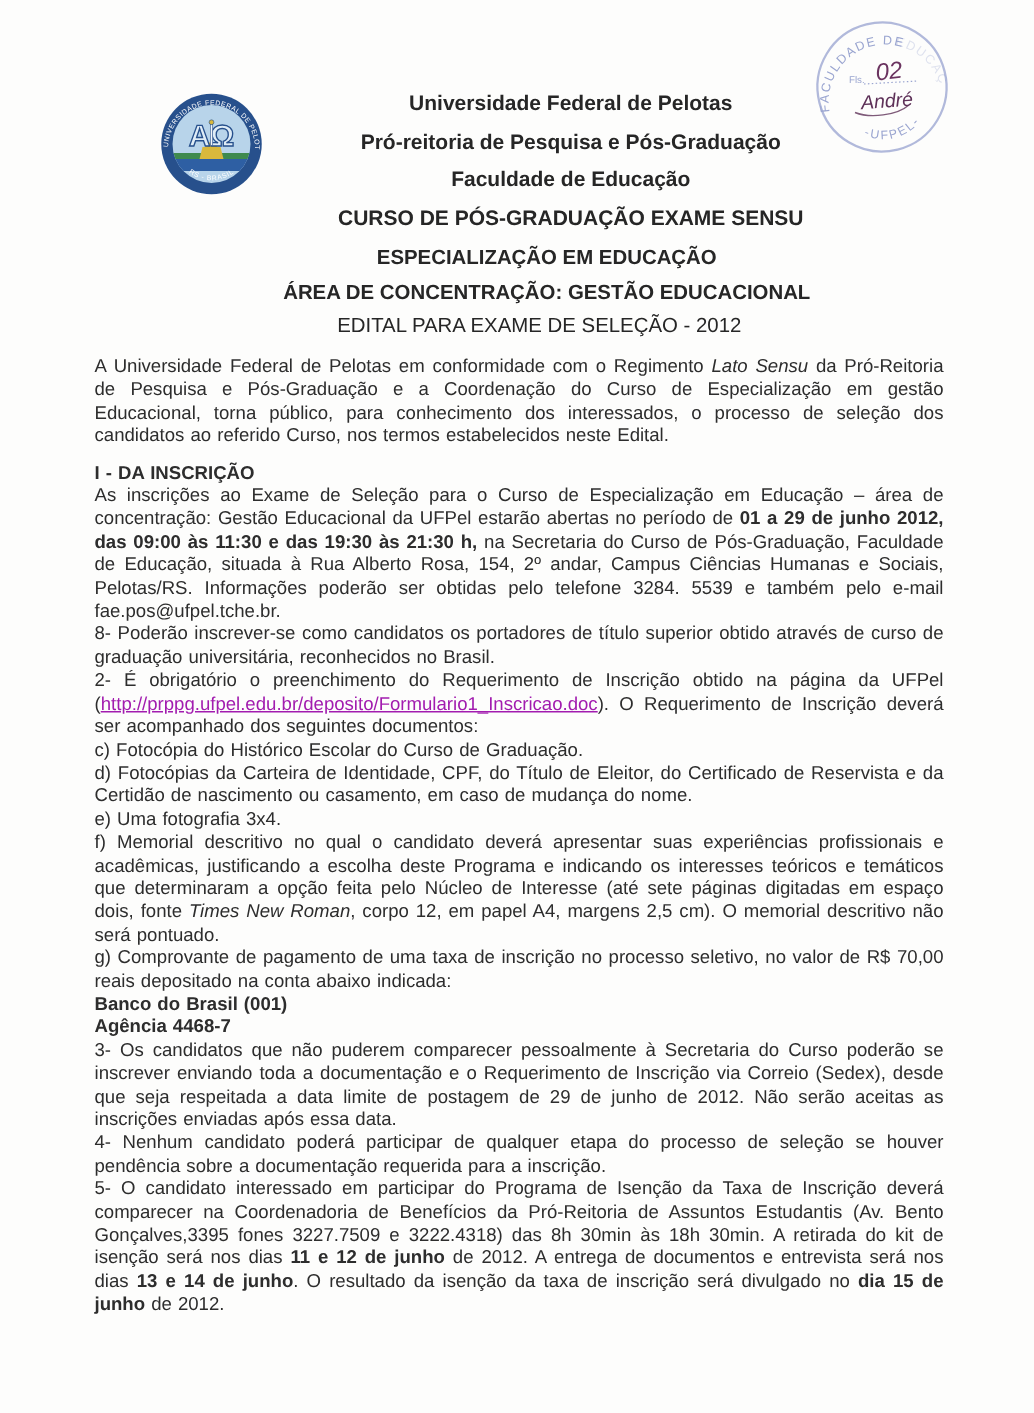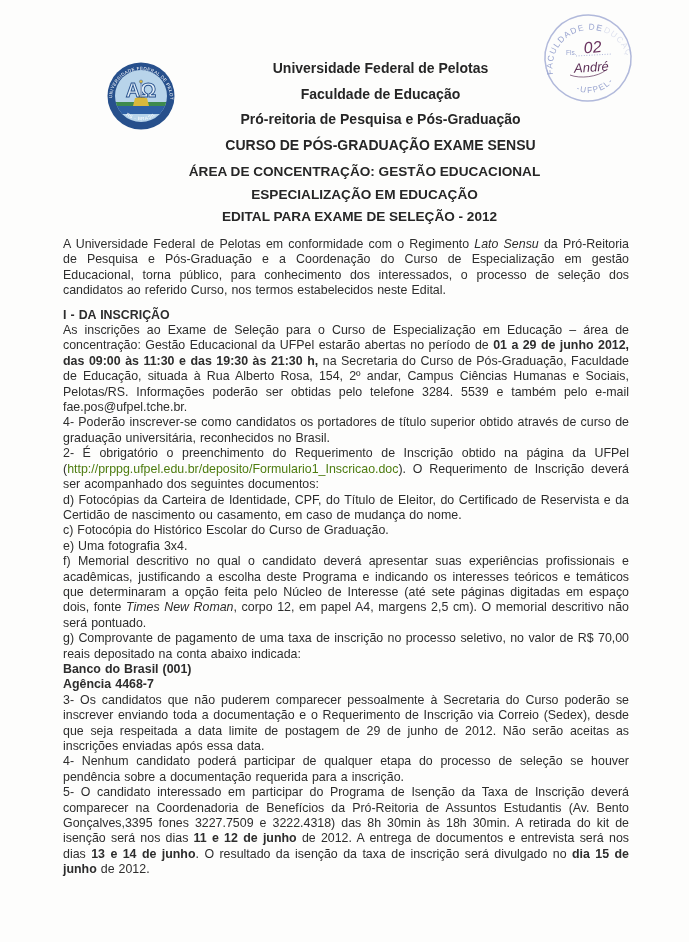--- a/index.html
+++ b/index.html
@@ -15,33 +15,33 @@
   .inst{
     position:absolute;top:56px;left:130px;right:58px;
     text-align:center;font-weight:700;font-size:14px;line-height:25.5px;color:#262626;
   }
   .course{
     position:absolute;top:161px;left:85px;right:45px;
     text-align:center;font-weight:700;font-size:13.6px;line-height:22.5px;color:#262626;
   }
   .doc-title{
     position:absolute;top:209px;left:80px;right:50px;
-    text-align:center;font-weight:700;font-size:13.6px;color:#262626;
+    text-align:center;font-weight:400;font-size:13.6px;color:#262626;
   }
   
   .body{
     position:absolute;top:237px;left:63px;width:566px;
     font-size:12.4px;line-height:15.4px;text-align:justify;
     color:#2d2d2d;word-spacing:0.6px;
   }
   .body p{margin:0;}
   .body p.gap{margin-top:9px;}
   .b{font-weight:700;}
   .i{font-style:italic;}
-  .link{color:#4d7c0f;cursor:pointer;}
+  .link{color:#a21caf;text-decoration:underline;cursor:pointer;}
   
   .seal{position:absolute;left:106px;top:61px;width:70px;height:70px;}
   .seal text{font-family:"Liberation Sans",sans-serif;}
   
   .stamp{position:absolute;left:540px;top:6px;width:100px;height:104px;}
   .stamp text{font-family:"Liberation Sans",sans-serif;}
   .hand{font-family:"DejaVu Serif",serif;font-style:italic;}
 </style>
 </head>
 <body>
@@ -94,40 +94,40 @@
     </g>
     <text x="26" y="49" font-size="6.5" fill="#9aa5d0">Fls.</text>
     <line x1="36" y1="50" x2="72" y2="48" stroke="#9aa5d0" stroke-width="0.8" stroke-dasharray="1,1.6"></line>
     <text x="44" y="47" class="hand" font-size="16" fill="#6b3460" transform="rotate(-6 50 44)">02</text>
     <text x="34" y="66" class="hand" font-size="13" fill="#5e3158" transform="rotate(-4 46 62)">André</text>
     <path d="M30,69 C 40,73 58,71 66,64" fill="none" stroke="#5e3158" stroke-width="0.9" opacity="0.8"></path>
   </svg>
 
   <header class="inst">
     <div>Universidade Federal de Pelotas</div>
+    <div>Pró-reitoria de Pesquisa e Pós-Graduação</div>
     <div>Faculdade de Educação</div>
-    <div>Pró-reitoria de Pesquisa e Pós-Graduação</div>
     <div>CURSO DE PÓS-GRADUAÇÃO EXAME SENSU</div>
   </header>
 
   <div class="course">
+    <div>ESPECIALIZAÇÃO EM EDUCAÇÃO</div>
     <div>ÁREA DE CONCENTRAÇÃO: GESTÃO EDUCACIONAL</div>
-    <div>ESPECIALIZAÇÃO EM EDUCAÇÃO</div>
   </div>
 
   <div class="doc-title">EDITAL PARA EXAME DE SELEÇÃO - 2012</div>
 
   <main class="body">
       <p><span>A Universidade Federal de Pelotas em conformidade com o Regimento </span><span class="i">Lato Sensu</span><span> da Pró-Reitoria de Pesquisa e Pós-Graduação e a Coordenação do Curso de Especialização em gestão Educacional, torna público, para conhecimento dos interessados, o processo de seleção dos candidatos ao referido Curso, nos termos estabelecidos neste Edital.</span></p>
       <p class="gap"><span class="b">I - DA INSCRIÇÃO</span></p>
       <p><span>As inscrições ao Exame de Seleção para o Curso de Especialização em Educação – área de concentração: Gestão Educacional da UFPel estarão abertas no período de </span><span class="b">01 a 29 de junho 2012, das 09:00 às 11:30 e das 19:30 às 21:30 h,</span><span> na Secretaria do Curso de Pós-Graduação, Faculdade de Educação, situada à Rua Alberto Rosa, 154, 2º andar, Campus Ciências Humanas e Sociais, Pelotas/RS. Informações poderão ser obtidas pelo telefone 3284. 5539 e também pelo e-mail fae.pos@ufpel.tche.br.</span></p>
-      <p><span>4- Poderão inscrever-se como candidatos os portadores de título superior obtido através de curso de graduação universitária, reconhecidos no Brasil.</span></p>
+      <p><span>8- Poderão inscrever-se como candidatos os portadores de título superior obtido através de curso de graduação universitária, reconhecidos no Brasil.</span></p>
       <p><span>2- É obrigatório o preenchimento do Requerimento de Inscrição obtido na página da UFPel (</span><span class="link">http://prppg.ufpel.edu.br/deposito/Formulario1_Inscricao.doc</span><span>). O Requerimento de Inscrição deverá ser acompanhado dos seguintes documentos:</span></p>
+      <p><span>c) Fotocópia do Histórico Escolar do Curso de Graduação.</span></p>
       <p><span>d) Fotocópias da Carteira de Identidade, CPF, do Título de Eleitor, do Certificado de Reservista e da Certidão de nascimento ou casamento, em caso de mudança do nome.</span></p>
-      <p><span>c) Fotocópia do Histórico Escolar do Curso de Graduação.</span></p>
       <p><span>e) Uma fotografia 3x4.</span></p>
       <p><span>f) Memorial descritivo no qual o candidato deverá apresentar suas experiências profissionais e acadêmicas, justificando a escolha deste Programa e indicando os interesses teóricos e temáticos que determinaram a opção feita pelo Núcleo de Interesse (até sete páginas digitadas em espaço dois, fonte </span><span class="i">Times New Roman</span><span>, corpo 12, em papel A4, margens 2,5 cm). O memorial descritivo não será pontuado.</span></p>
       <p><span>g) Comprovante de pagamento de uma taxa de inscrição no processo seletivo, no valor de R$ 70,00 reais depositado na conta abaixo indicada:</span></p>
       <p><span class="b">Banco do Brasil (001)</span></p>
       <p><span class="b">Agência 4468-7</span></p>
       <p><span>3- Os candidatos que não puderem comparecer pessoalmente à Secretaria do Curso poderão se inscrever enviando toda a documentação e o Requerimento de Inscrição via Correio (Sedex), desde que seja respeitada a data limite de postagem de 29 de junho de 2012. Não serão aceitas as inscrições enviadas após essa data.</span></p>
       <p><span>4- Nenhum candidato poderá participar de qualquer etapa do processo de seleção se houver pendência sobre a documentação requerida para a inscrição.</span></p>
       <p><span>5- O candidato interessado em participar do Programa de Isenção da Taxa de Inscrição deverá comparecer na Coordenadoria de Benefícios da Pró-Reitoria de Assuntos Estudantis (Av. Bento Gonçalves,3395 fones 3227.7509 e 3222.4318) das 8h 30min às 18h 30min. A retirada do kit de isenção será nos dias </span><span class="b">11 e 12 de junho</span><span> de 2012. A entrega de documentos e entrevista será nos dias </span><span class="b">13 e 14 de junho</span><span>. O resultado da isenção da taxa de inscrição será divulgado no </span><span class="b">dia 15 de junho</span><span> de 2012.</span></p>
     </main>
 

